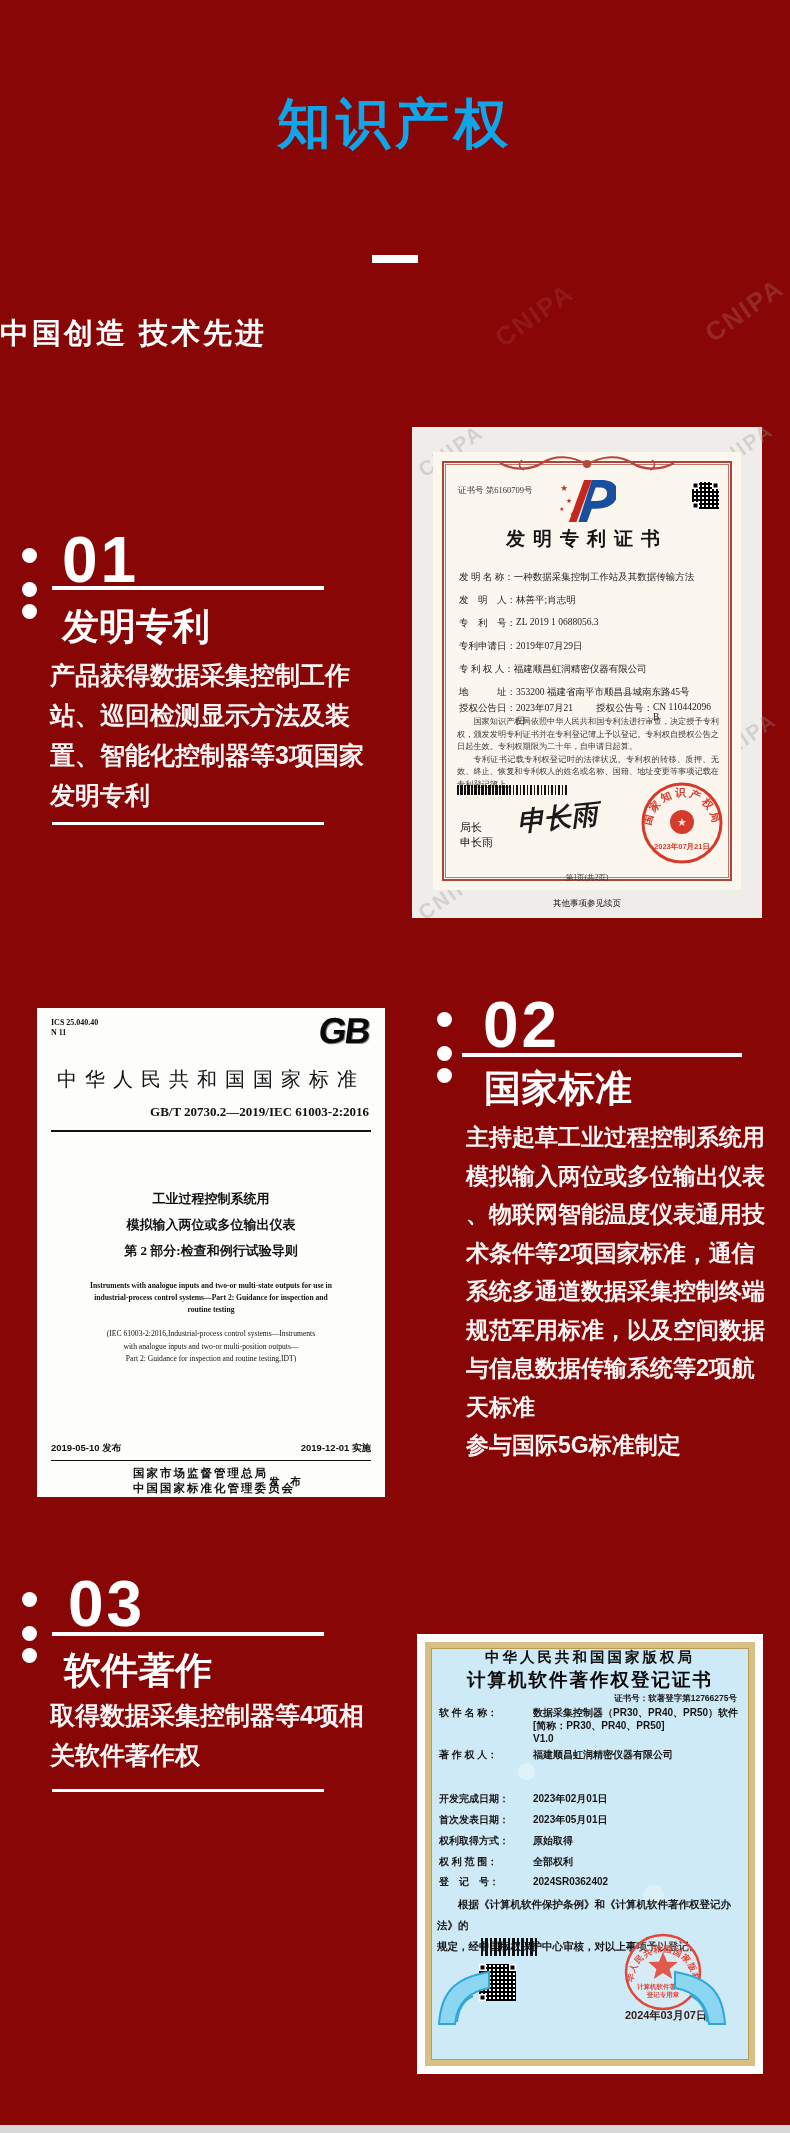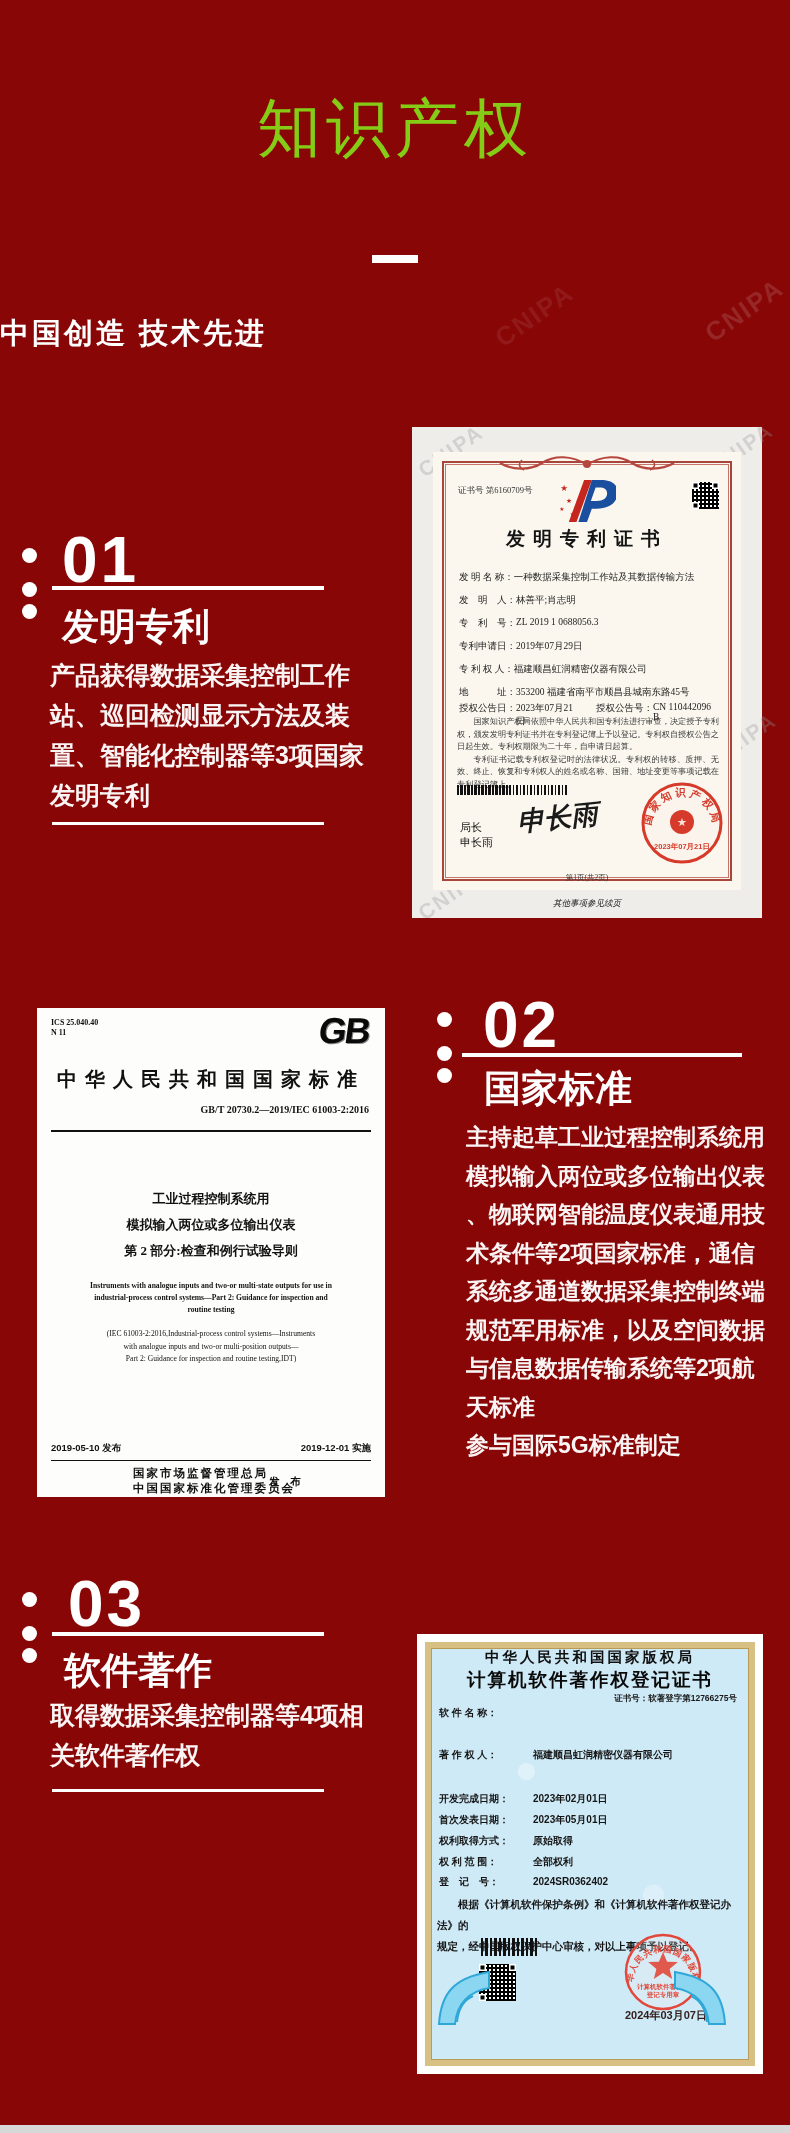--- a/index.html
+++ b/index.html
@@ -2,22 +2,22 @@
 <html><head>
 <meta charset="utf-8">
 <style>
   html,body{margin:0;padding:0;}
   body{width:790px;height:2133px;position:relative;background:#880606;overflow:hidden;
        font-family:"Liberation Sans",sans-serif;}
   .abs{position:absolute;}
   .pre{white-space:pre-line;}
 
   
-  .page-title{left:0;right:0;top:96px;text-align:center;color:#84cc16;font-size:64px;
-              font-weight:400;letter-spacing:5px;line-height:1;}
+  .page-title{left:0;right:0;top:96px;text-align:center;color:#0ea5e9;font-size:54px;
+              font-weight:700;letter-spacing:5px;line-height:1;}
   .title-dash{left:372px;top:255px;width:46px;height:8px;background:#fff;}
   .page-subtitle{left:0;right:0;top:314px;text-align:left;color:#fff;font-size:29px;
                  font-weight:700;letter-spacing:3px;}
 
   
   .dot{position:absolute;width:15px;height:15px;border-radius:50%;background:#fff;}
   .num{position:absolute;font-size:64px;font-weight:700;color:#fff;line-height:0.85;letter-spacing:3px;}
   .numline{position:absolute;height:4px;background:#fff;}
   .sectitle{position:absolute;font-size:37px;font-weight:700;color:#fff;line-height:1;}
   .secbody{position:absolute;font-weight:700;color:#faf5f4;white-space:pre-line;}
@@ -46,44 +46,44 @@
   .p-paras p{margin:0;text-indent:2em;}
   .p-barcode{position:absolute;left:24px;top:333px;width:112px;height:10px;
      background:repeating-linear-gradient(90deg,#111 0 1.5px,transparent 1.5px 3px,#111 3px 5.5px,transparent 5.5px 7px);}
   .p-director{position:absolute;left:27px;top:368px;font-size:11px;color:#111;
               font-family:"Liberation Serif",serif;line-height:15px;}
   .p-signature{position:absolute;left:84px;top:348px;font-family:"Liberation Serif",serif;
                font-style:italic;font-weight:700;font-size:27px;color:#1a1a1a;transform:rotate(-6deg);}
   .p-pagenote{position:absolute;left:0;right:0;top:421px;text-align:center;
               font-family:"Liberation Serif",serif;font-size:7.5px;color:#333;}
   .p-contnote{position:absolute;left:0;right:0;top:471px;text-align:center;
-              font-family:"Liberation Serif",serif;font-size:8.5px;color:#222;font-style:italic;}
+              font-family:"Liberation Serif",serif;font-size:8.5px;color:#222;}
   .p-wm{position:absolute;color:rgba(150,150,150,0.32);font-weight:700;font-size:21px;
         transform:rotate(-35deg);letter-spacing:2px;}
   .p-seal{position:absolute;left:207px;top:329px;}
   .p-logo{position:absolute;left:50%;top:26px;transform:translateX(-50%);}
   .qr{position:absolute;background:#fff;
       background-image:repeating-linear-gradient(0deg,#000 0 2px,transparent 2px 4px),
                        repeating-linear-gradient(90deg,#000 0 2px,#fff 2px 4px);}
   .qr i{position:absolute;width:7px;height:7px;background:#000;box-shadow:inset 0 0 0 1.5px #fff,inset 0 0 0 3px #000;}
   .qr i.tl{left:0;top:0;} .qr i.tr{right:0;top:0;} .qr i.bl{left:0;bottom:0;}
   .p-qr{right:22px;top:30px;width:27px;height:27px;}
   .p-flourish{position:absolute;left:50%;top:2px;transform:translateX(-50%);}
 
   
   .gb-photo{left:37px;top:1008px;width:348px;height:489px;background:#fdfdfc;color:#111;}
   .gb-ics{position:absolute;left:14px;top:10px;font-family:"Liberation Serif",serif;
           font-size:8px;font-weight:700;line-height:10px;white-space:pre-line;}
   .gb-logo{position:absolute;right:16px;top:2px;font-size:36px;font-weight:900;
            letter-spacing:-2px;transform:skewX(-8deg);color:#090909;
            text-shadow:1px 1px 0 #888;}
   .gb-header{position:absolute;left:0;right:0;top:58px;text-align:center;
-             font-family:"Liberation Serif",serif;font-size:20px;font-weight:700;letter-spacing:8px;}
+             font-family:"Liberation Serif",serif;font-size:20px;font-weight:400;letter-spacing:8px;}
   .gb-code{position:absolute;right:16px;top:96px;font-family:"Liberation Serif",serif;
-           font-size:10px;font-weight:700;}
+           font-size:13px;font-weight:700;}
   .gb-hline{position:absolute;left:14px;right:14px;top:122px;height:2px;background:#111;}
   .gb-title{position:absolute;left:0;right:0;top:178px;text-align:center;
             font-family:"Liberation Serif",serif;font-size:13px;font-weight:700;
             line-height:26px;white-space:pre-line;}
   .gb-en{position:absolute;left:0;right:0;top:272px;text-align:center;
          font-family:"Liberation Serif",serif;font-size:7.6px;font-weight:700;
          line-height:12px;white-space:pre-line;}
   .gb-iec{position:absolute;left:0;right:0;top:320px;text-align:center;
           font-family:"Liberation Serif",serif;font-size:7.6px;line-height:12.5px;white-space:pre-line;}
   .gb-issue{position:absolute;left:14px;top:434px;font-size:9.5px;font-weight:700;}
@@ -297,20 +297,23 @@
 
 <div class="abs sw-photo">
   <div class="sw-frame"></div>
 
   <div class="sw-auth">中华人民共和国国家版权局</div>
   <div class="sw-title">计算机软件著作权登记证书</div>
   <div class="sw-certno">证书号：软著登字第12766275号</div>
 
   <div class="sw-field" style="top:72px;">
     <span class="lb">软 件 名 称：</span>
+    <span class="vl">数据采集控制器（PR30、PR40、PR50）软件
+[简称：PR30、PR40、PR50]
+V1.0</span>
   </div>
   <div class="sw-field" style="top:114px;">
     <span class="lb">著 作 权 人：</span>
     <span class="vl">福建顺昌虹润精密仪器有限公司</span>
   </div>
   <div class="sw-field" style="top:158px;">
     <span class="lb">开发完成日期：</span>
     <span class="vl">2023年02月01日</span>
   </div>
   <div class="sw-field" style="top:179px;">

